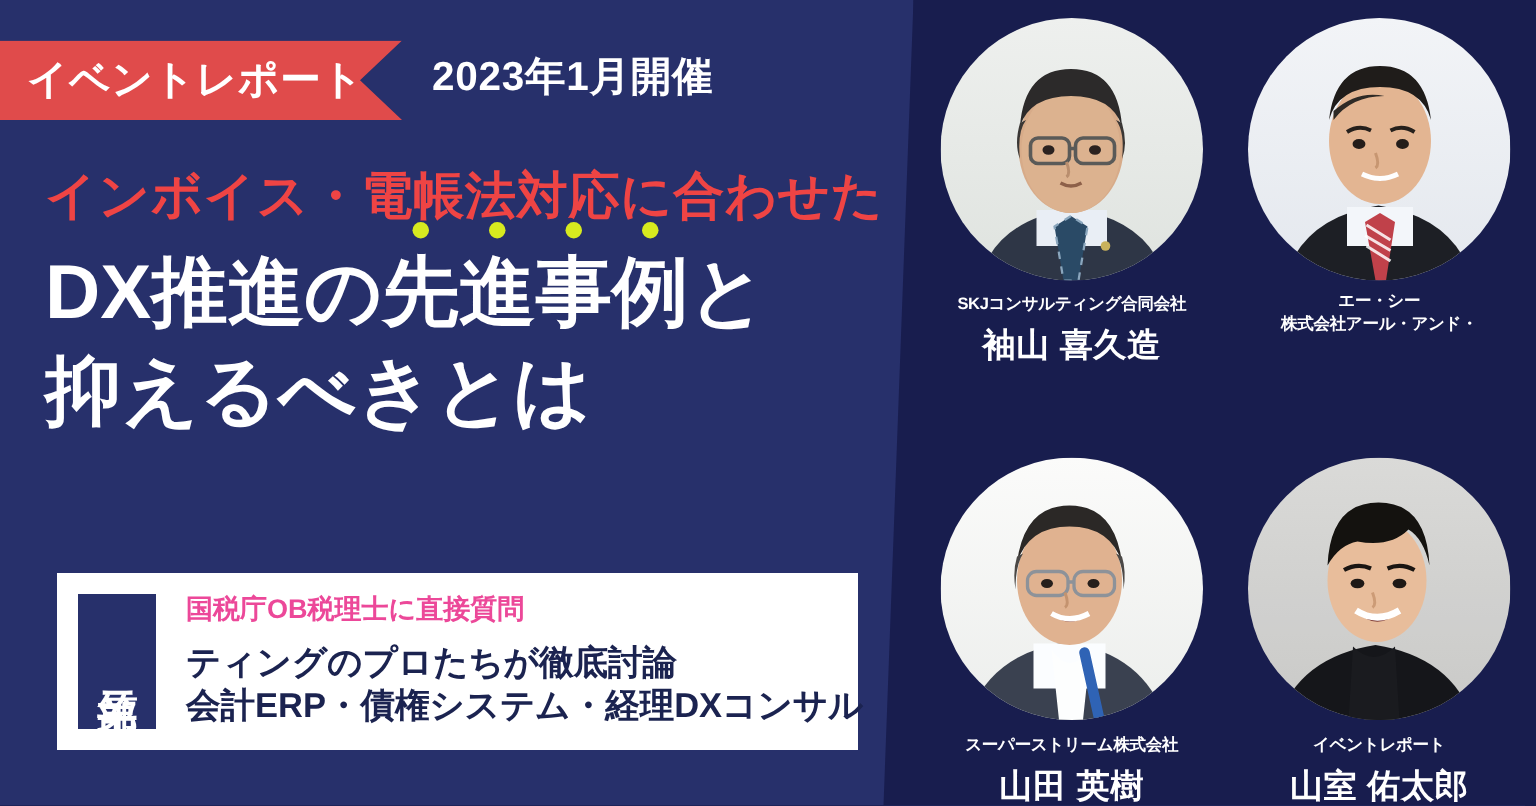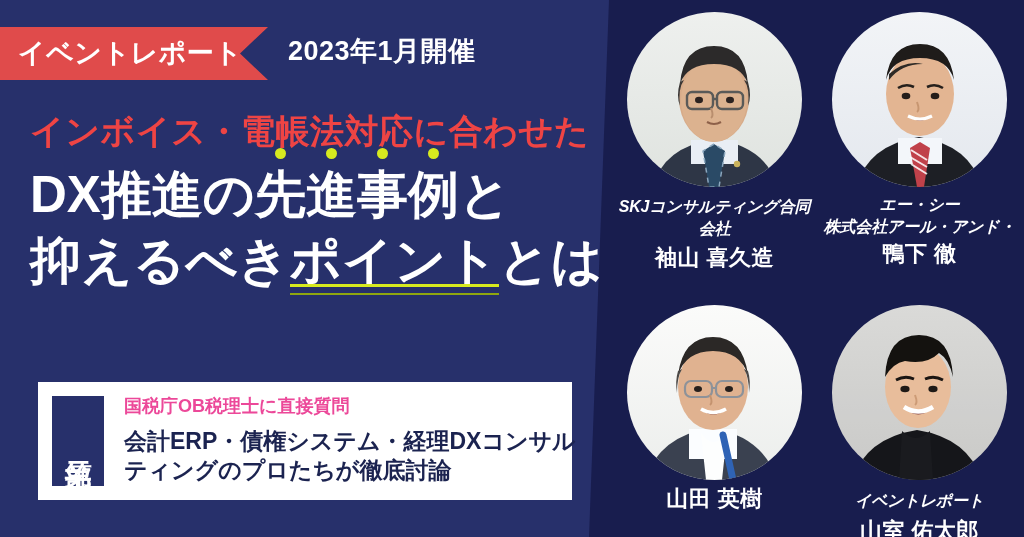--- a/index.html
+++ b/index.html
@@ -182,25 +182,24 @@
     border-radius:50%;
     margin:0 auto;
     overflow:hidden;
     position:relative;
   }
   .photo svg{display:block;width:175px;height:175px;}
 
   .sp-company{
     margin-top:9px;
     color:#ffffff;
-    font-size:16px;
+    font-size:11px;
     font-weight:bold;
     line-height:1.35;
     letter-spacing:-0.2px;
-    font-style:italic;
   }
   .sp-name{
     margin-top:7px;
     color:#ffffff;
     font-size:22px;
     font-weight:bold;
     line-height:1.1;
     letter-spacing:0.5px;
   }
   .sp-2 .sp-company{margin-top:7px;}
@@ -231,32 +230,31 @@
             <i></i>
             <i></i>
           </span>
         <span>先進事例</span>
       </span>
       <span>と</span>
     </div>
 
     <div class="hl-line3">
       <span>抑えるべき</span>
-      <span class="uline">ポイント</span>
       <span>とは</span>
     </div>
   </div>
 
   <div class="infobox">
     <div class="part-badge">第二部</div>
     <div class="info-texts">
       <div class="info-sub">国税庁OB税理士に直接質問</div>
       <div class="info-main">
+        <div>ティングのプロたちが徹底討論</div>
         <div>会計ERP・債権システム・経理DXコンサル</div>
-        <div>ティングのプロたちが徹底討論</div>
       </div>
     </div>
   </div>
 
   <div class="speaker sp-1">
     <div class="photo">
       <svg viewBox="0 0 175 175" xmlns="http://www.w3.org/2000/svg" aria-hidden="true">
         <defs>
           <linearGradient id="bg1" x1="0" y1="0" x2="0" y2="1">
             <stop offset="0" stop-color="#eef0ee"></stop>
@@ -310,21 +308,20 @@
         <path d="M95 75 q8-4 16 1" stroke="#26201c" stroke-width="2.6" fill="none"></path>
         <path d="M76 104 q12 9 24 0 q-12 5-24 0 z" fill="#7d3c38"></path>
         <path d="M76 104 q12 6 24 0" stroke="#fefefe" stroke-width="3.2" fill="none"></path>
         <path d="M85 90 q3 8 0 10" stroke="#c79671" stroke-width="2" fill="none"></path>
       </svg>
     </div>
     <div class="sp-company">
       <div>エー・シー</div>
       <div>株式会社アール・アンド・</div>
     </div>
-    <div class="sp-name">鴨下 徹</div>
   </div>
 
   <div class="speaker sp-3">
     <div class="photo">
       <svg viewBox="0 0 175 175" xmlns="http://www.w3.org/2000/svg" aria-hidden="true">
         <defs>
           <linearGradient id="bg3" x1="0" y1="0" x2="0" y2="1">
             <stop offset="0" stop-color="#fbfbfa"></stop>
               <stop offset="1" stop-color="#eceeec"></stop>
           </linearGradient>
@@ -341,20 +338,21 @@
         <rect x="58" y="76" width="27" height="16" rx="6" fill="none" stroke="#8d9299" stroke-width="2.2"></rect>
         <rect x="89" y="76" width="27" height="16" rx="6" fill="none" stroke="#8d9299" stroke-width="2.2"></rect>
         <path d="M85 83 h4" stroke="#8d9299" stroke-width="2.2"></path>
         <ellipse cx="71" cy="84" rx="4" ry="3" fill="#261f1c"></ellipse>
         <ellipse cx="102" cy="84" rx="4" ry="3" fill="#261f1c"></ellipse>
         <path d="M74 104 q12 11 25 0 q-13 6-25 0 z" fill="#7f3b36"></path>
         <path d="M74 104 q12 7 25 0" stroke="#ffffff" stroke-width="3.6" fill="none"></path>
         <path d="M83 90 q3 8 0 10" stroke="#c4936f" stroke-width="2" fill="none"></path>
       </svg>
     </div>
+    <div class="sp-company">スーパーストリーム株式会社</div>
     <div class="sp-name">山田 英樹</div>
   </div>
 
   <div class="speaker sp-4">
     <div class="photo">
       <svg viewBox="0 0 175 175" xmlns="http://www.w3.org/2000/svg" aria-hidden="true">
         <defs>
           <linearGradient id="bg4" x1="0" y1="0" x2="0" y2="1">
             <stop offset="0" stop-color="#d8d8d6"></stop>
               <stop offset="1" stop-color="#c6c6c4"></stop>

